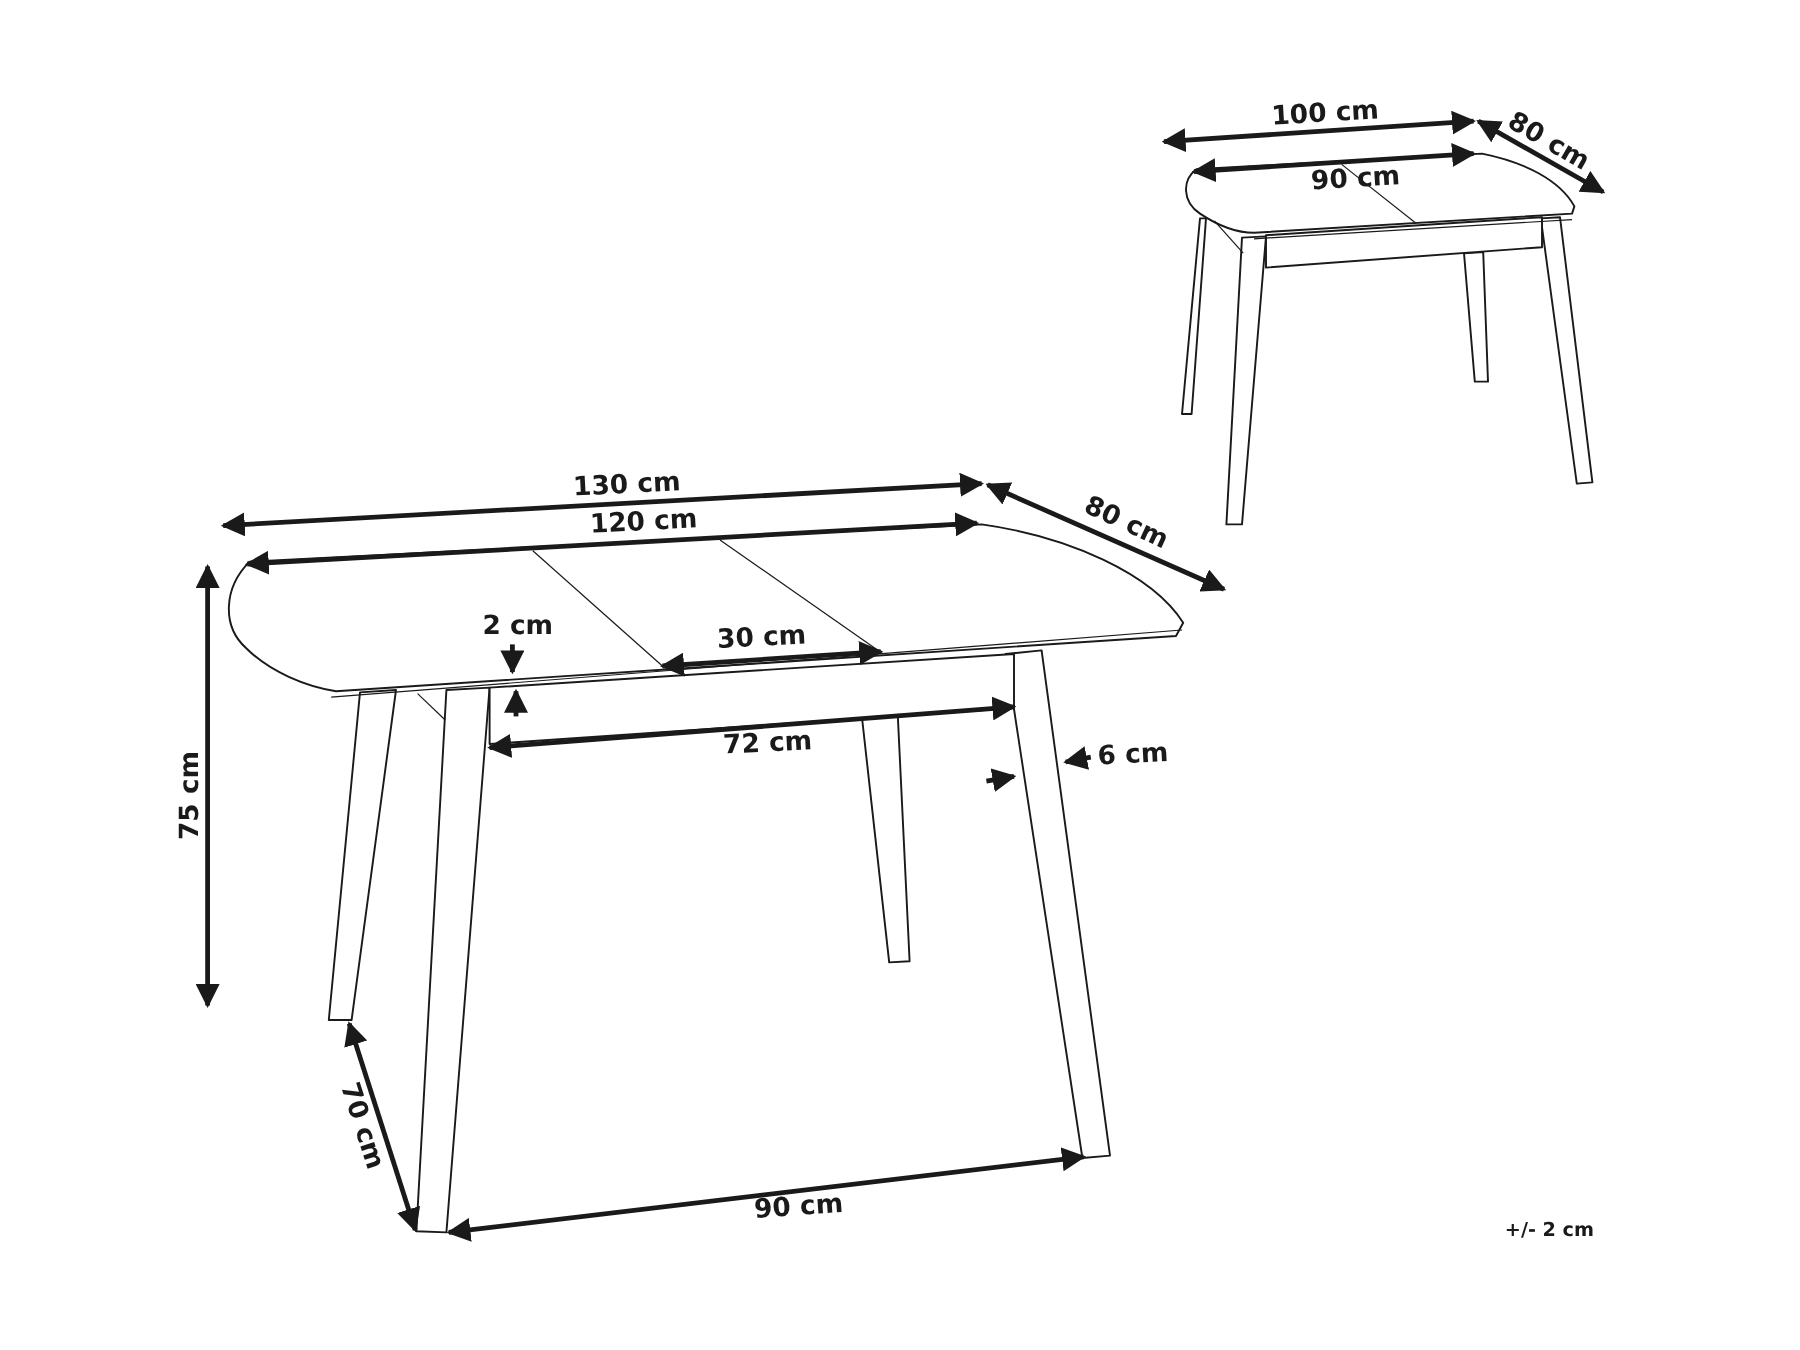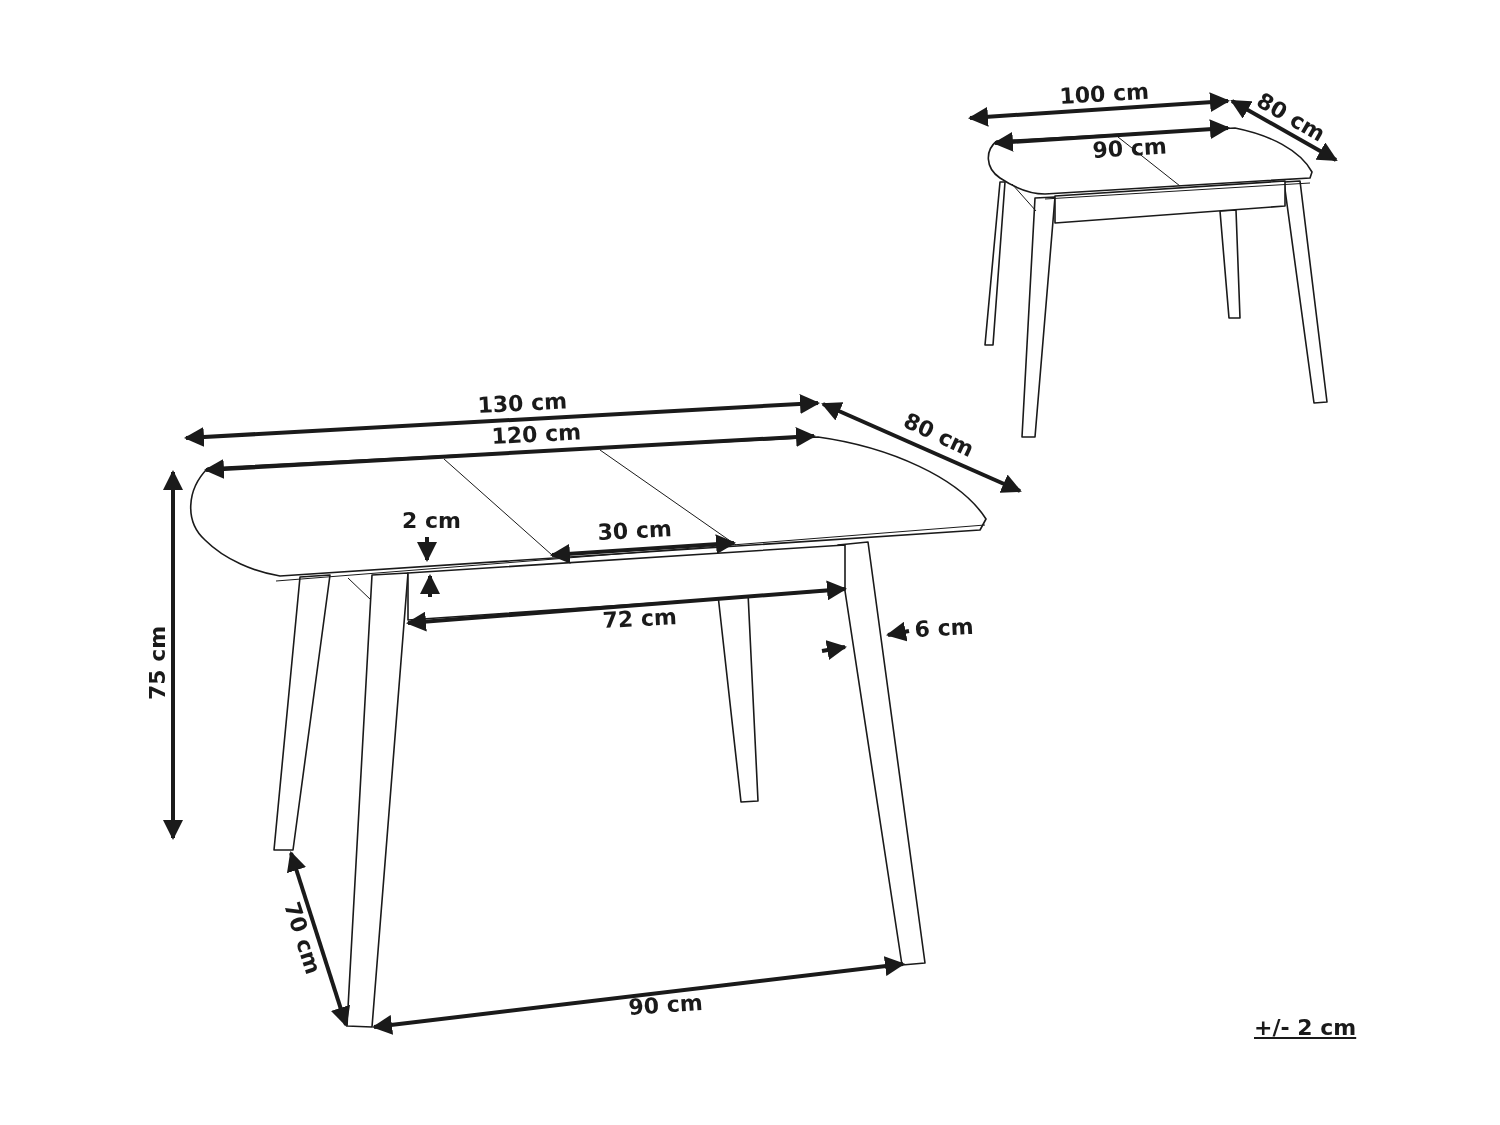--- a/index.html
+++ b/index.html
@@ -4,21 +4,21 @@
 <style>
   html, body { margin: 0; padding: 0; background: #ffffff; }
   body { width: 1500px; height: 1125px; overflow: hidden; position: relative;
          font-family: "DejaVu Sans", sans-serif; }
   #canvas { position: absolute; left: 0; top: 0; width: 1500px; height: 1125px; }
   .dim-label { font-family: "DejaVu Sans", sans-serif; font-weight: bold; font-size: 22px; fill: #1a1a1a; }
   .outline { fill: #ffffff; stroke: #1a1a1a; stroke-width: 1.6; stroke-linejoin: round; }
   .thin { fill: none; stroke: #1a1a1a; stroke-width: 1; }
   .dim { stroke: #1a1a1a; stroke-width: 4; fill: none; }
   .tol { position: absolute; left: 1254px; top: 1015px; font-family: "DejaVu Sans", sans-serif;
-         font-weight: bold; font-size: 22px; color: #1a1a1a; text-decoration: underline; }
+         font-weight: bold; font-size: 16px; color: #1a1a1a; }
 </style>
 </head>
 <body>
 
 <svg id="canvas" viewBox="0 0 1500 1125" xmlns="http://www.w3.org/2000/svg">
   <defs>
     <marker id="arr" viewBox="0 0 10 10" refX="9" refY="5" markerWidth="5" markerHeight="5" orient="auto-start-reverse">
       <path d="M0,0 L10,5 L0,10 z" fill="#1a1a1a"></path>
     </marker>
   </defs>

